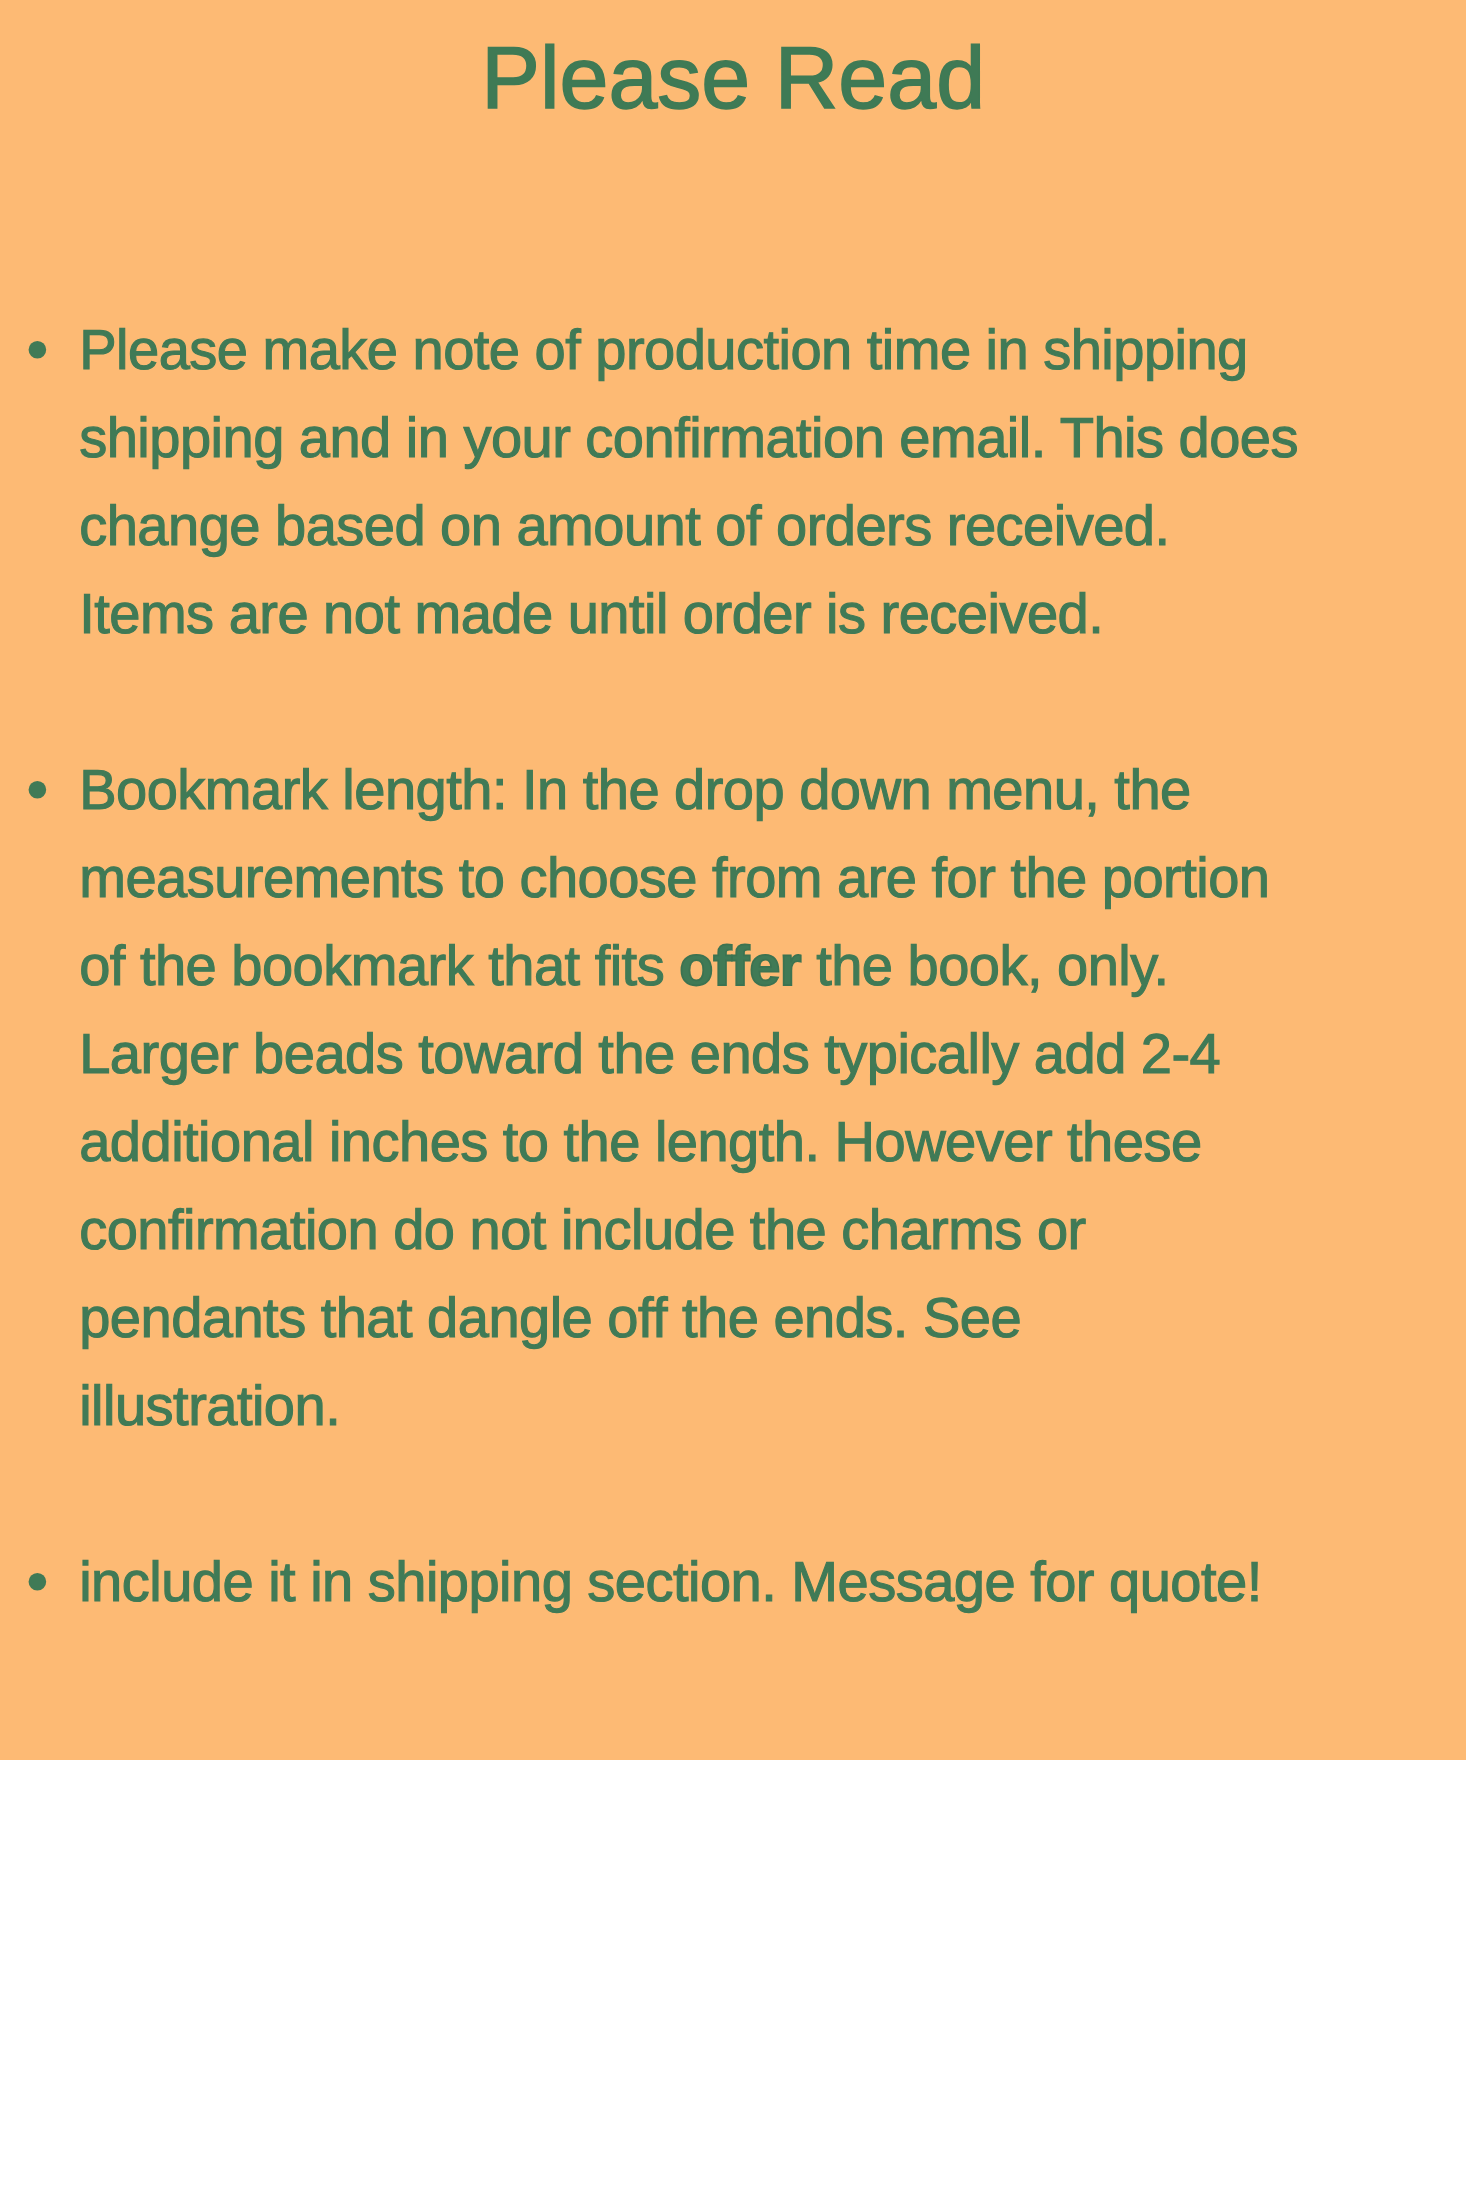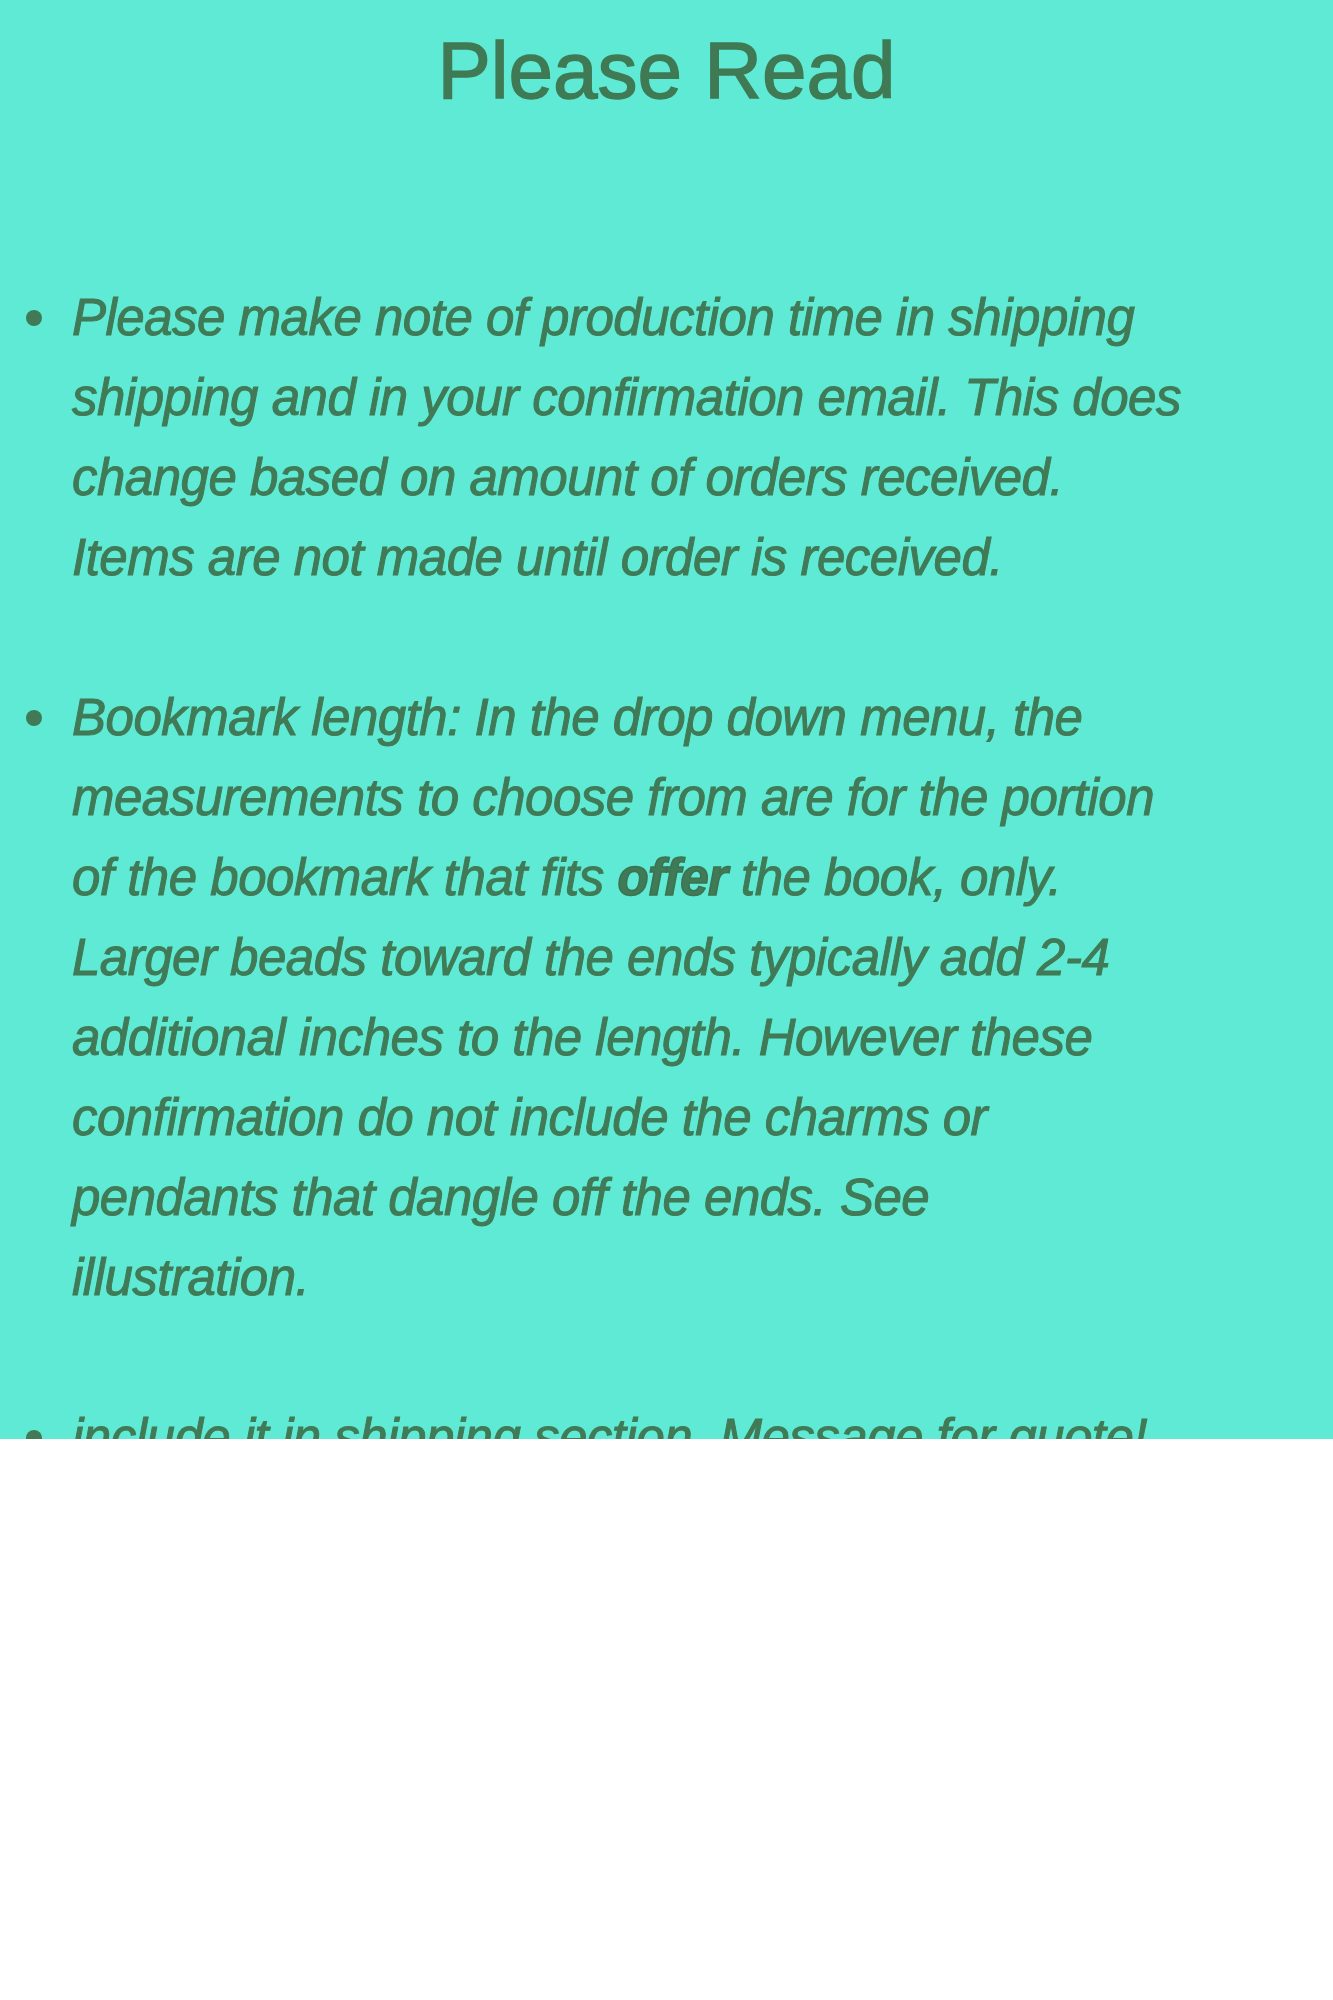--- a/index.html
+++ b/index.html
@@ -2,22 +2,22 @@
 <html><head>
 <meta charset="utf-8">
 <style>
   html, body { margin: 0; padding: 0; }
   body {
     width: 1333px; height: 2000px;
     font-family: "Liberation Sans", sans-serif;
   }
   .page {
     position: relative;
-    width: 1333px; height: 1439px;
-    background: #5eead4;
+    width: 1333px; height: 1600px;
+    background: #fdba74;
     overflow: hidden;
   }
   .cacti-layer {
     position: absolute; left: 0; top: 0; z-index: 0;
   }
   .text-layer {
     position: absolute; left: 0; top: 0; width: 1333px; height: 2000px; z-index: 1;
   }
   .title-line {
     position: absolute; left: 0; width: 100%;
@@ -34,21 +34,21 @@
     -webkit-text-stroke: 1px #407a56;
     letter-spacing: -0.5px;
     font-size: 51px;
   }
   .bullet { position: relative; margin-bottom: 80px; }
   .bullet .dot {
     position: absolute; left: -46px; top: 32px;
     width: 16px; height: 16px; border-radius: 50%;
     background: #407a56;
   }
-  .bullet .line { height: 80px; line-height: 80px; white-space: nowrap; font-style: italic; }
+  .bullet .line { height: 80px; line-height: 80px; white-space: nowrap; }
   .bullet .bold { font-weight: 700; -webkit-text-stroke: 1.6px #3c7351; }
 </style>
 </head>
 <body>
 
 <div class="page">
 
   <svg class="cacti-layer" width="1333" height="2000" viewBox="0 0 1333 2000" aria-hidden="true">
     <defs>
       <path id="heart" d="M0,10 C-8,2 -13,-4 -7,-8 C-3,-10 0,-7 0,-3 C0,-7 3,-10 7,-8 C13,-4 8,2 0,10 Z"></path>

